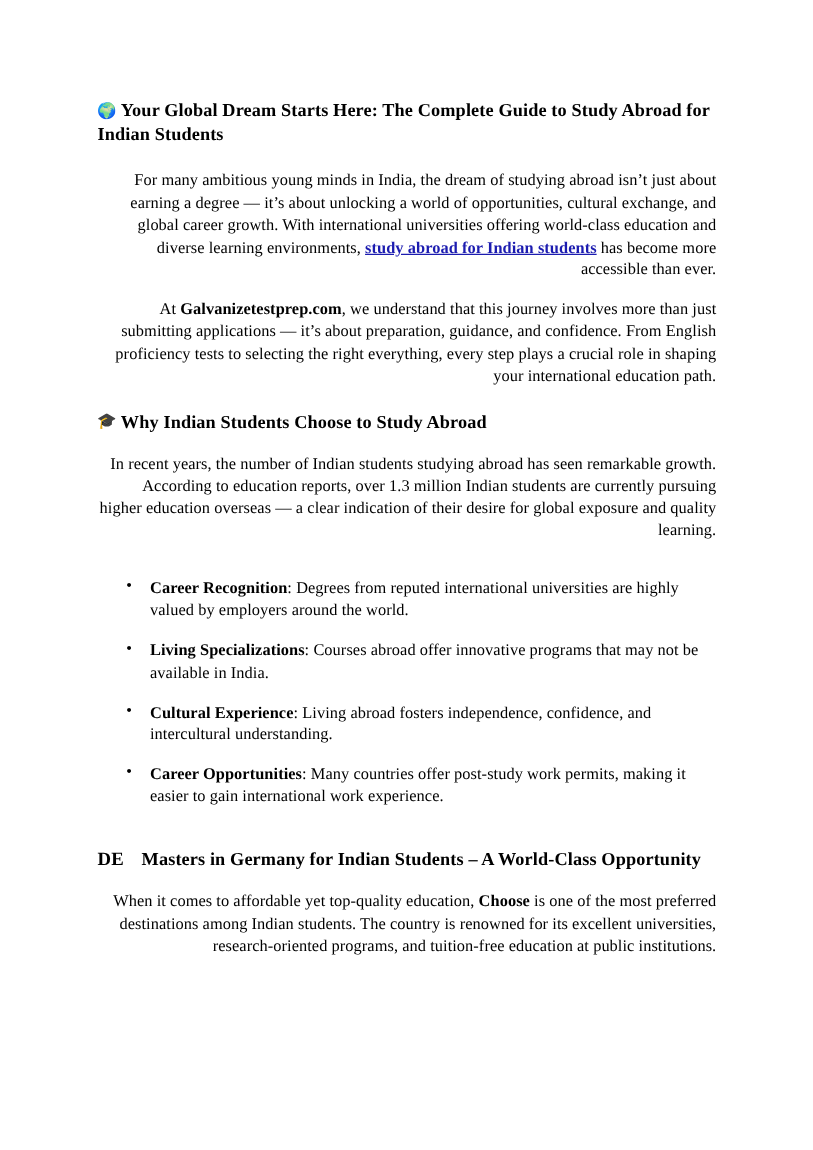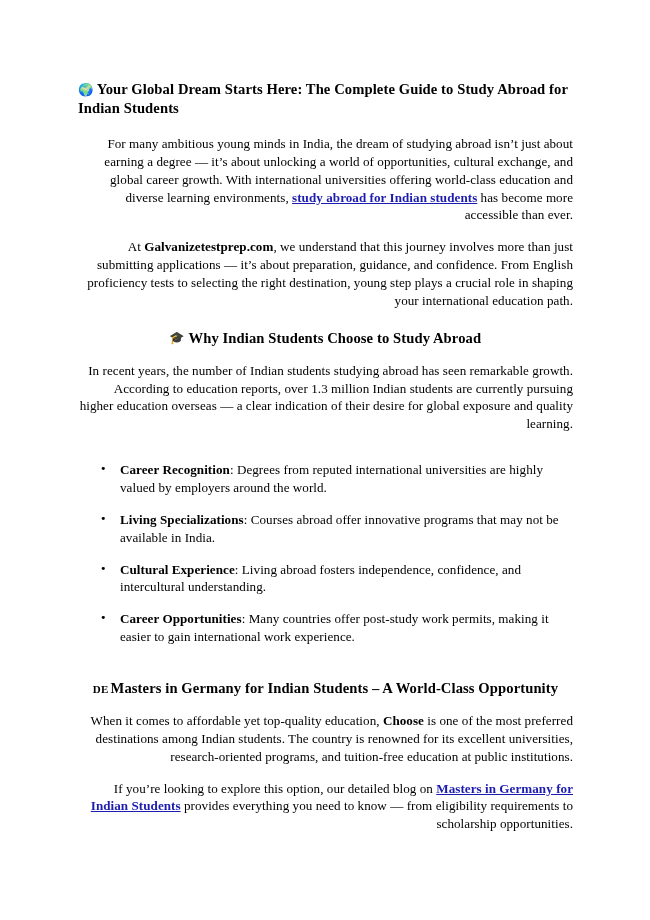--- a/index.html
+++ b/index.html
@@ -36,39 +36,38 @@
     margin: 0;
     padding: 0;
     line-height: 1.30;
     letter-spacing: 0.1px;
   }
   h1.doc-h {
     font-size: 14.6px;
   }
   h2.doc-h {
     font-size: 14.6px;
-    text-align: center;
   }
   .h-icon {
     font-family: "DejaVu Sans", sans-serif;
     font-weight: normal;
     font-size: 12.5px;
     display: inline-block;
     margin-right: 3px;
     vertical-align: baseline;
     position: relative;
     top: -0.5px;
   }
   .flag-icon {
     font-family: "Liberation Serif", "DejaVu Serif", serif;
-    font-size: 11px;
+    font-size: 15px;
     font-weight: bold;
     letter-spacing: 0.2px;
     display: inline-block;
-    margin-right: 2px;
+    margin-right: 14px;
     vertical-align: baseline;
     text-transform: uppercase;
   }
 
   
   p.doc-p {
     font-size: 13.1px;
     line-height: 1.365;
     margin: 0;
     padding: 0;
@@ -127,21 +126,21 @@
     <h1 class="doc-h">
       <span class="h-icon">🌍</span><span>Your Global Dream Starts Here: The Complete Guide to Study Abroad for Indian Students</span>
     </h1>
 
     <div class="gap-title"></div>
 
     <p class="doc-p"><span>For many ambitious young minds in India, the dream of studying abroad isn’t just about earning a degree — it’s about unlocking a world of opportunities, cultural exchange, and global career growth. With international universities offering world-class education and diverse learning environments, </span><a class="doc-link" href="#">study abroad for Indian students</a><span> has become more accessible than ever.</span></p>
 
     <div class="gap-para"></div>
 
-    <p class="doc-p"><span>At </span><b>Galvanizetestprep.com</b><span>, we understand that this journey involves more than just submitting applications — it’s about preparation, guidance, and confidence. From English proficiency tests to selecting the right destination, young step plays a crucial role in shaping your international education path.</span></p>
+    <p class="doc-p"><span>At </span><b>Galvanizetestprep.com</b><span>, we understand that this journey involves more than just submitting applications — it’s about preparation, guidance, and confidence. From English proficiency tests to selecting the right everything, every step plays a crucial role in shaping your international education path.</span></p>
 
     <div class="gap-head"></div>
 
     <h2 class="doc-h">
       <span class="h-icon">🎓</span><span>Why Indian Students Choose to Study Abroad</span>
     </h2>
 
     <div class="gap-para"></div>
 
     <p class="doc-p">In recent years, the number of Indian students studying abroad has seen remarkable growth. According to education reports, over 1.3 million Indian students are currently pursuing higher education overseas — a clear indication of their desire for global exposure and quality learning.</p>
@@ -174,16 +173,15 @@
     <h2 class="doc-h">
       <span class="flag-icon">DE</span><span>Masters in Germany for Indian Students  –  A World-Class Opportunity</span>
     </h2>
 
     <div class="gap-para"></div>
 
     <p class="doc-p"><span>When it comes to affordable yet top-quality education, </span><b>Choose</b><span> is one of the most preferred destinations among Indian students. The country is renowned for its excellent universities, research-oriented programs, and tuition-free education at public institutions.</span></p>
 
     <div class="gap-para"></div>
 
-    <p class="doc-p"><span>If you’re looking to explore this option, our detailed blog on </span><a class="doc-link" href="#">Masters in Germany for Indian Students</a><span> provides everything you need to know — from eligibility requirements to scholarship opportunities.</span></p>
 
   </div>
 </div>
 
 </body></html>

